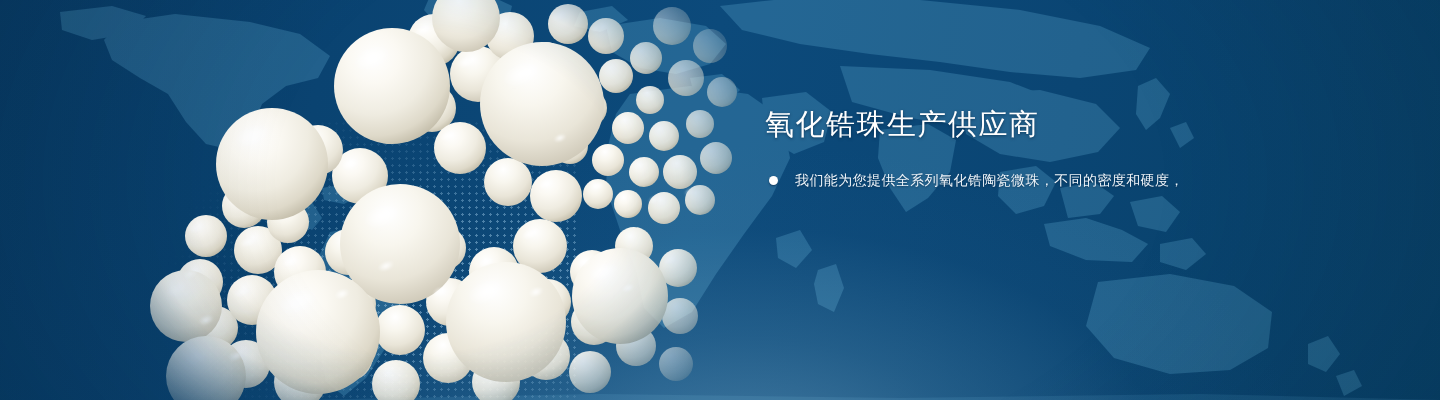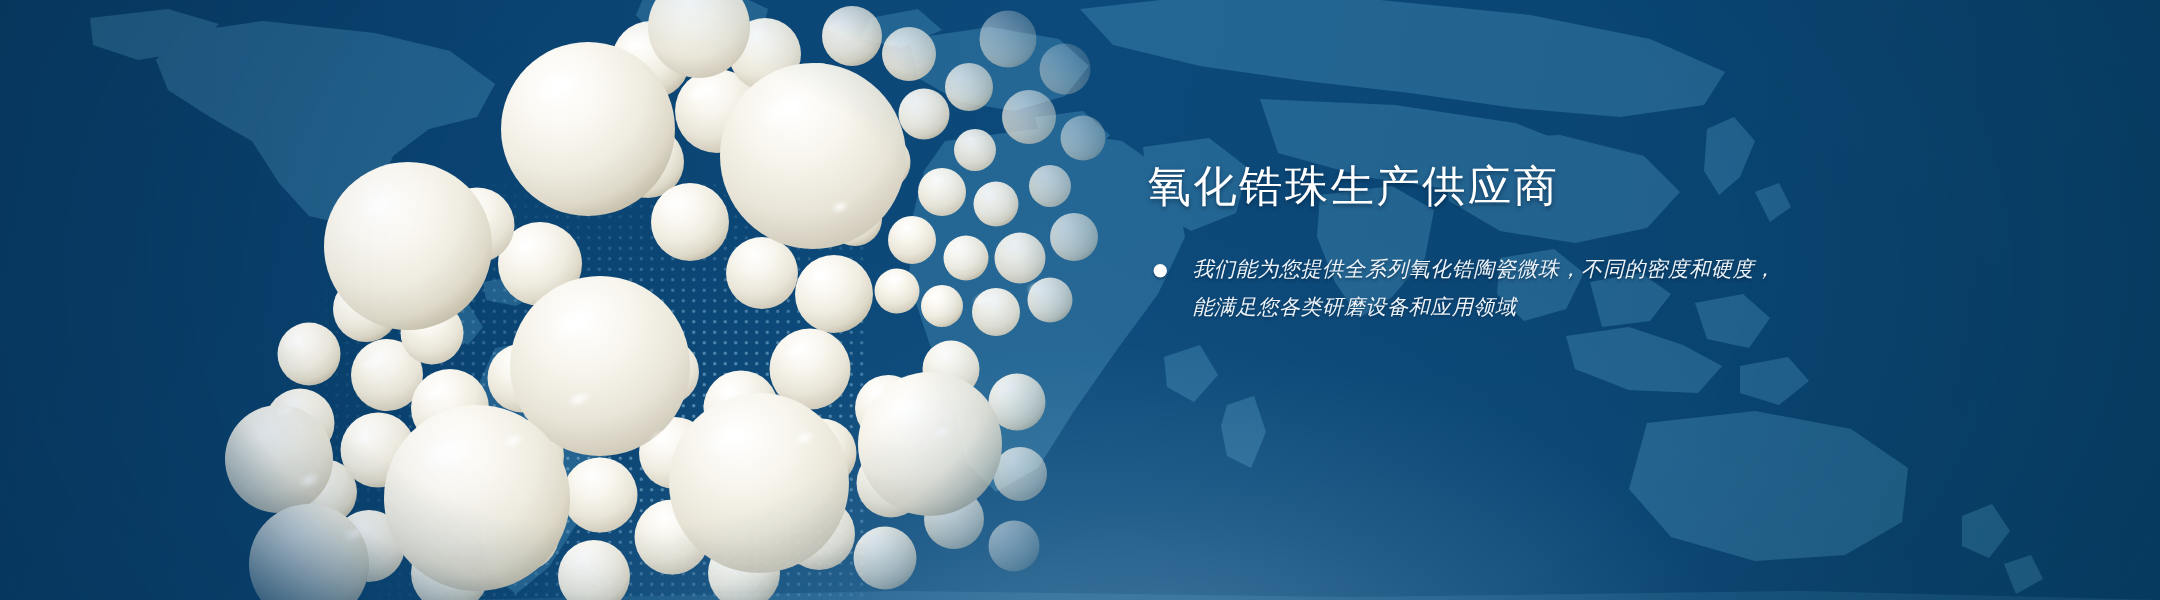--- a/index.html
+++ b/index.html
@@ -105,21 +105,20 @@
     letter-spacing: 1.5px;
     line-height: 40px;
     margin: 0 0 24px 0;
     text-shadow: 0 1px 3px rgba(0,25,50,0.55);
     white-space: nowrap;
   }
   .bullets {
     list-style: none;
     margin: 0;
     padding: 0;
-    font-style: italic;
   }
   .bullet {
     position: relative;
     padding-left: 30px;
     color: #eef4f9;
     font-size: 14px;
     line-height: 25px;
     letter-spacing: 0.4px;
     margin-bottom: 2px;
     text-shadow: 0 1px 2px rgba(0,25,50,0.5);
@@ -366,19 +365,18 @@
 
   <div class="bg-vignette"></div>
 
   <div class="text-block">
     <h1 class="headline">氧化锆珠生产供应商</h1>
     <ul class="bullets">
       <li class="bullet">
         <span class="bullet-dot"></span>
         <span class="bullet-text">
           <span>我们能为您提供全系列氧化锆陶瓷微珠，不同的密度和硬度，</span>
-          <span class="line2">能满足您各类研磨设备和应用领域</span>
         </span>
       </li>
     </ul>
   </div>
 
 </div>
 
 </body></html>

